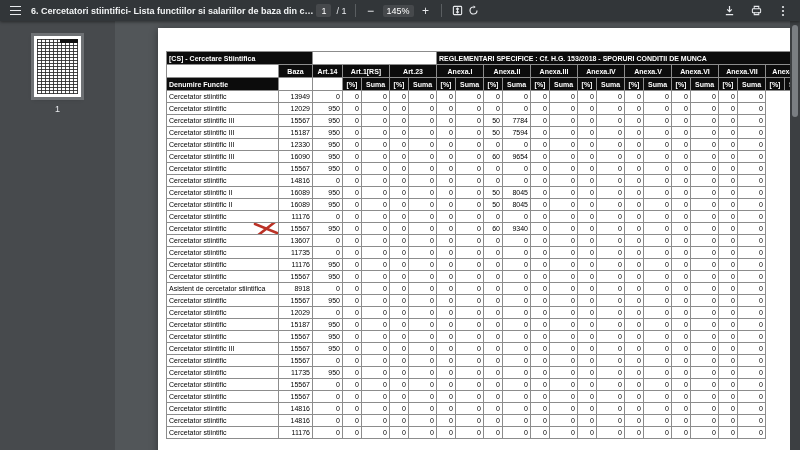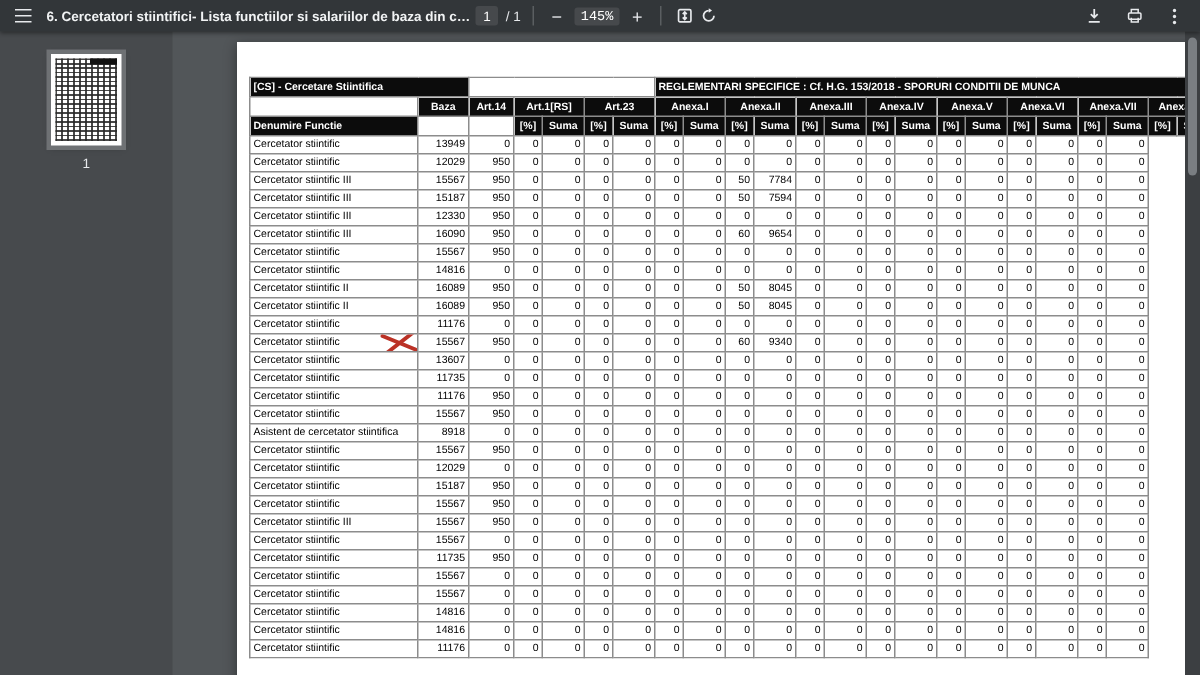--- a/index.html
+++ b/index.html
@@ -18,21 +18,21 @@
   .icon-btn { width:16px; height:16px; display:flex; align-items:center; justify-content:center; cursor:pointer; flex:0 0 auto; }
   .icon-btn svg { display:block; }
   .menu-bars { width:11px; height:9px; display:flex; flex-direction:column; justify-content:space-between; }
   .menu-bars i { display:block; height:1.4px; background:#e8eaed; }
   .page-box { background:#46494c; color:#fff; font-size:9px; min-width:15px; height:13px;
     display:flex; align-items:center; justify-content:center; border-radius:2px; padding:0 2px; }
   .page-total { font-size:9px; margin-left:5px; color:#e8eaed; white-space:nowrap; }
   .sep { width:1px; height:13px; background:#5a5e61; margin:0 8px; }
   .zoom-btn { font-size:12px; color:#e8eaed; width:14px; text-align:center; cursor:pointer; line-height:1; }
   .zoom-box { background:#46494c; color:#fff; font-size:9px; padding:1px 4px; margin:0 5px;
-    border-radius:2px;font-family:Liberation Mono, monospace; }
+    border-radius:2px; }
 
   
   .sidebar { position:absolute; top:21px; left:0; bottom:0; width:115px;
     background:#474a4d; display:flex; flex-direction:column; align-items:center; padding-top:15px; z-index:5; }
   .thumb { width:47px; height:61px; background:#fff; position:relative; cursor:pointer;
     box-shadow:0 0 0 3px #6e7174, 0 1px 4px rgba(0,0,0,.5); }
   .thumb-grid { position:absolute; left:3px; right:3px; top:3px; bottom:3px;
     background:
       repeating-linear-gradient(0deg, rgba(40,40,40,.85) 0 1px, transparent 1px 3px),
       repeating-linear-gradient(90deg, rgba(40,40,40,.85) 0 1px, transparent 1px 4px); }

